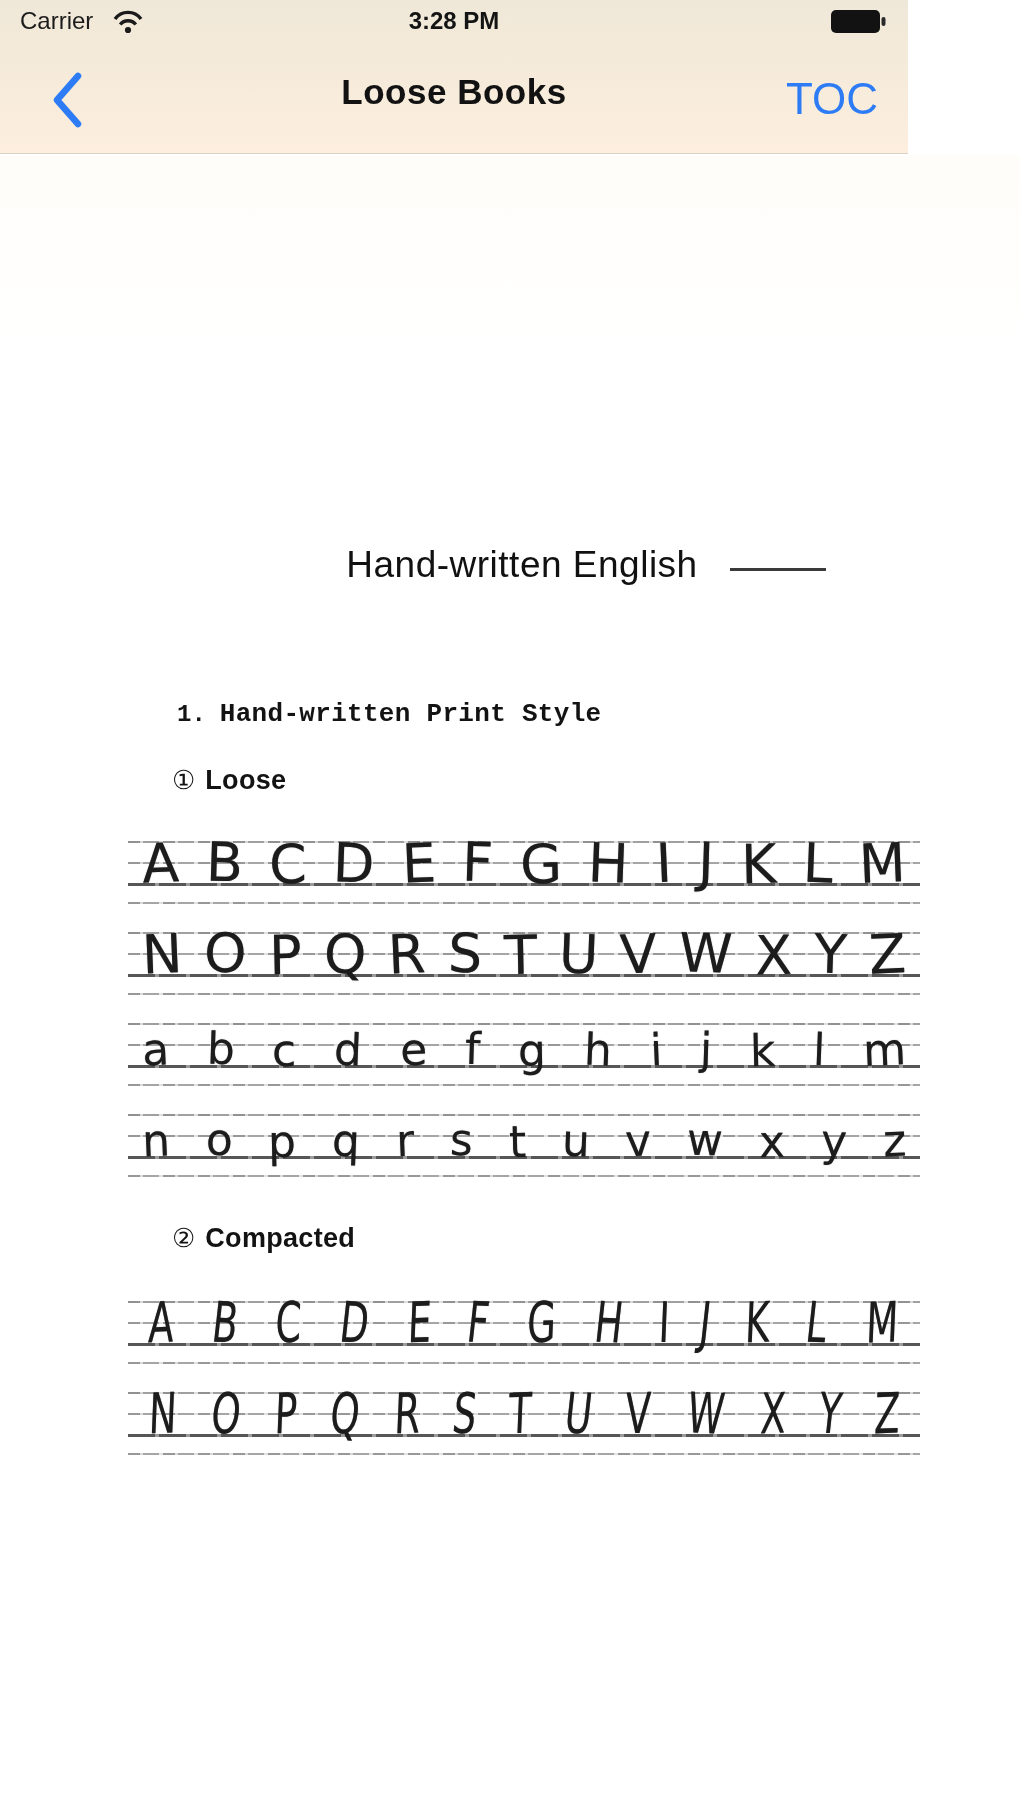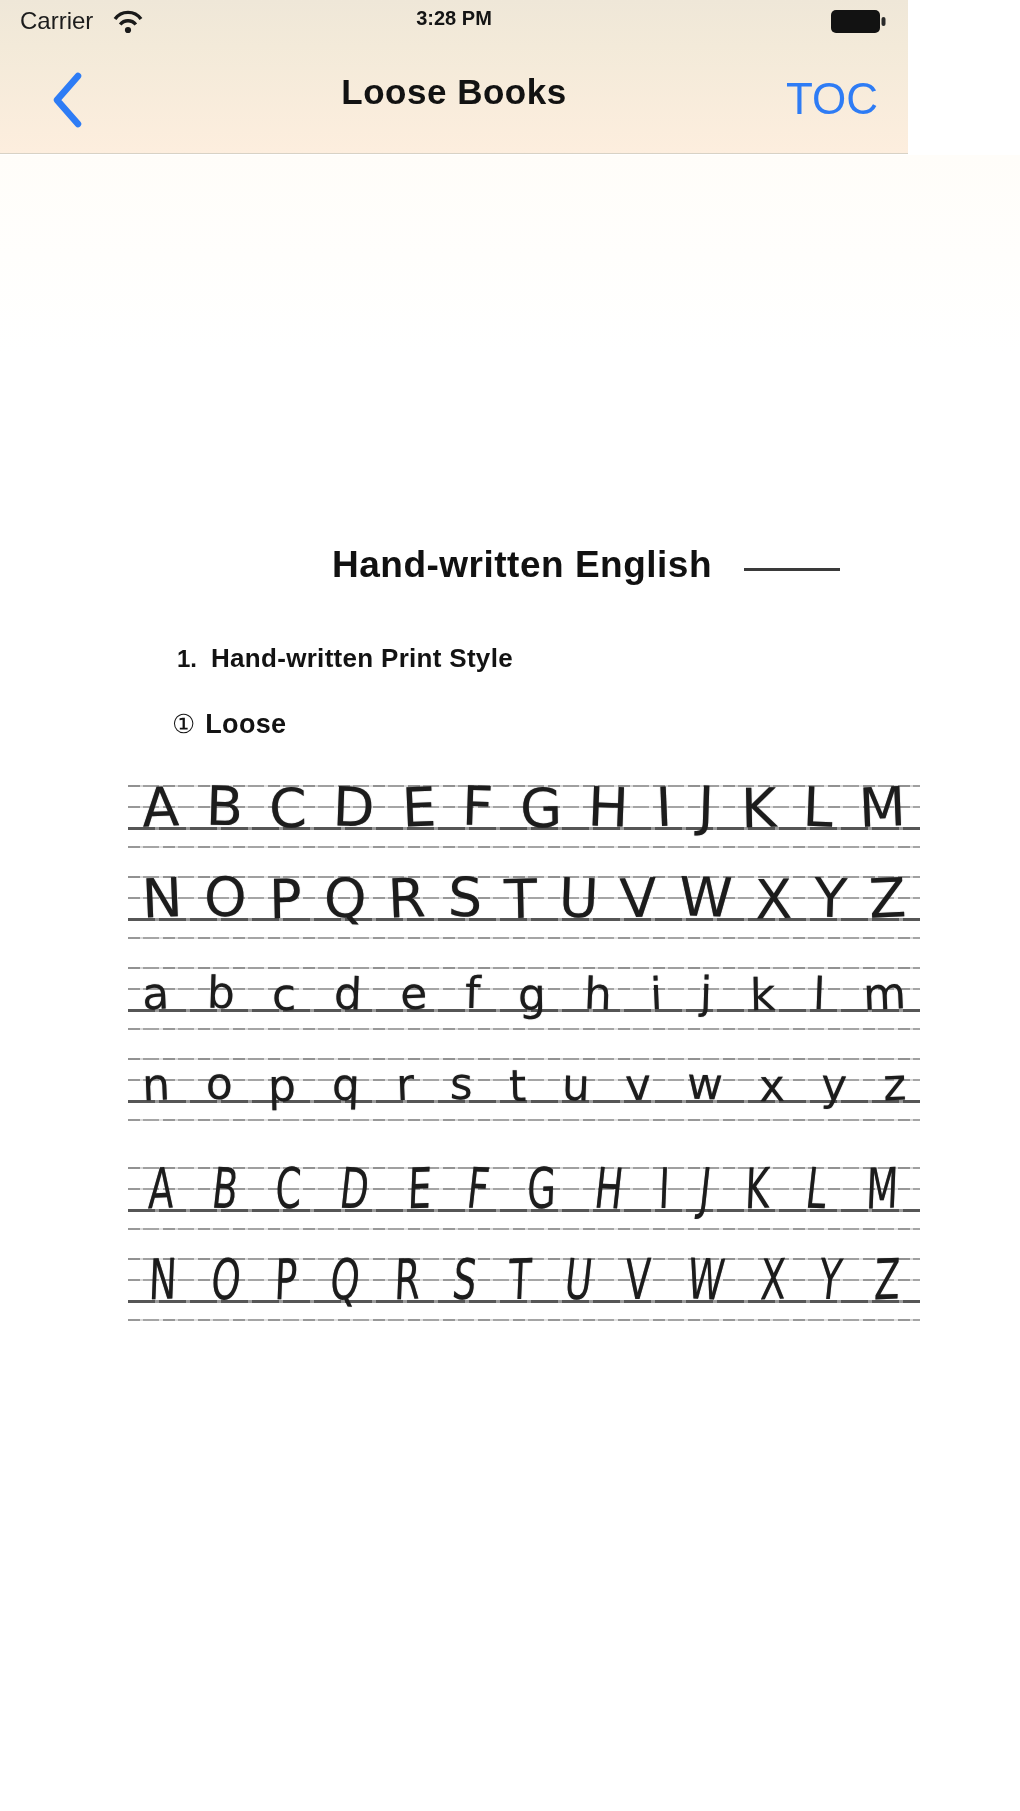--- a/index.html
+++ b/index.html
@@ -13,21 +13,21 @@
     background:linear-gradient(#efe7d8 0%, #f3ead9 30%, #fdeede 100%);
     border-bottom:1px solid #d8d2c5;
     box-sizing:border-box;
   }
   .statusbar{
     position:absolute;top:0;left:0;right:0;height:42px;
     display:flex;align-items:center;
   }
   .carrier{position:absolute;left:20px;top:7px;font-size:24px;color:#1c1c1c;}
   .wifi{position:absolute;left:112px;top:9px;}
-  .time{position:absolute;left:0;right:0;top:7px;text-align:center;font-size:20px;font-weight:700;color:#141414;}
+  .time{position:absolute;left:0;right:0;top:7px;text-align:center;font-size:24px;font-weight:700;color:#141414;}
   .battery{position:absolute;right:22px;top:9px;}
   .navbar{position:absolute;top:42px;left:0;right:0;height:112px;}
   .back-btn{
     position:absolute;left:48px;top:28px;width:52px;height:60px;
     display:flex;align-items:center;cursor:pointer;
   }
   .nav-title{
     position:absolute;left:0;right:0;top:30px;text-align:center;
     font-size:35px;font-weight:700;color:#121212;letter-spacing:.5px;
   }
@@ -37,23 +37,23 @@
   
   .content{
     position:absolute;top:155px;left:0;width:1020px;height:1656px;
     background:linear-gradient(#fffdf9 0%, #ffffff 200px);
   }
   .doc{margin-left:128px;width:792px;padding-top:388px;}
   .title-row{
     display:flex;justify-content:center;align-items:center;
     transform:translateX(62px);height:44px;
   }
-  .doc-title{font-size:37px;font-weight:700;color:#111;letter-spacing:.5px;}
+  .doc-title{font-size:37px;font-weight:400;color:#111;letter-spacing:.5px;}
   .title-dash{width:96px;height:3px;background:#3a3a3a;margin-left:32px;margin-top:8px;}
-  .section-row{margin-top:56px;padding-left:49px;height:30px;font-weight:700;color:#131313;}
+  .section-row{margin-top:112px;padding-left:49px;height:30px;font-weight:700;color:#131313;font-family:Liberation Mono, monospace;}
   .sec-num{font-size:24px;margin-right:14px;}
   .sec-title{font-size:26px;letter-spacing:.3px;}
   .sub-label{margin-top:36px;padding-left:44px;height:32px;font-weight:700;color:#131313;}
   .sub-label .marker{font-size:26px;margin-right:10px;font-weight:400;}
   .sub-label .label{font-size:27px;letter-spacing:.3px;text-align:center;}
   .bands{margin-top:44px;}
   .bands.second{margin-top:46px;}
   .sub-label.second{margin-top:46px;}
   
   .band{position:relative;height:63px;margin-bottom:28px;}
@@ -209,20 +209,23 @@
             <span>u</span>
             <span>v</span>
             <span>w</span>
             <span>x</span>
             <span>y</span>
             <span>z</span>
           </div>
         </div>
       </div>
 
+    <div class="sub-label second">
+      <span class="marker">②</span><span class="label">Compacted</span>
+    </div>
     <div class="bands second">
         <div class="band upper narrow">
           <div class="rule r1"></div>
           <div class="rule r2"></div>
           <div class="rule r3"></div>
           <div class="rule r4"></div>
           <div class="letters">
             <span>A</span>
             <span>B</span>
             <span>C</span>

